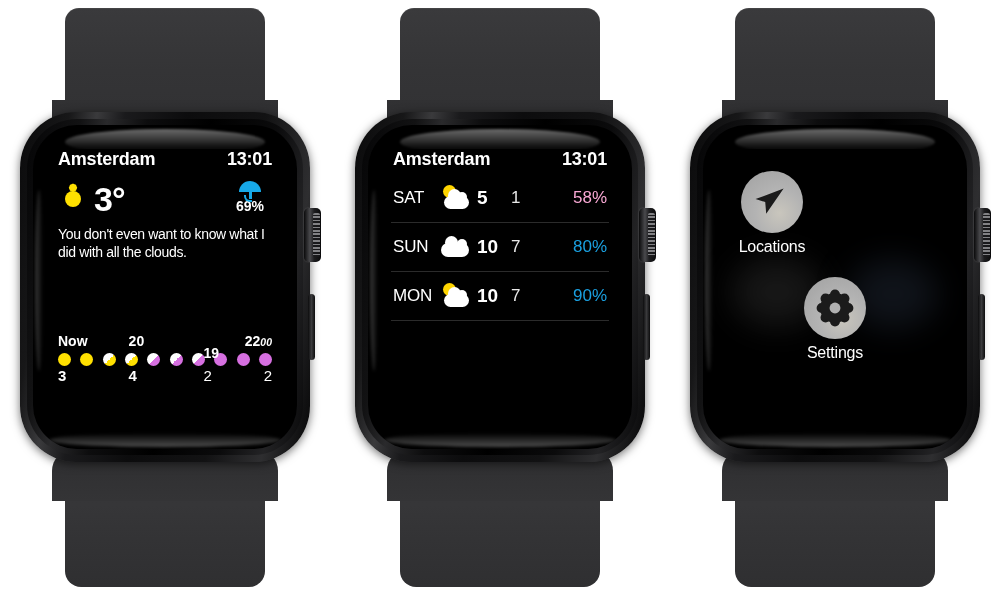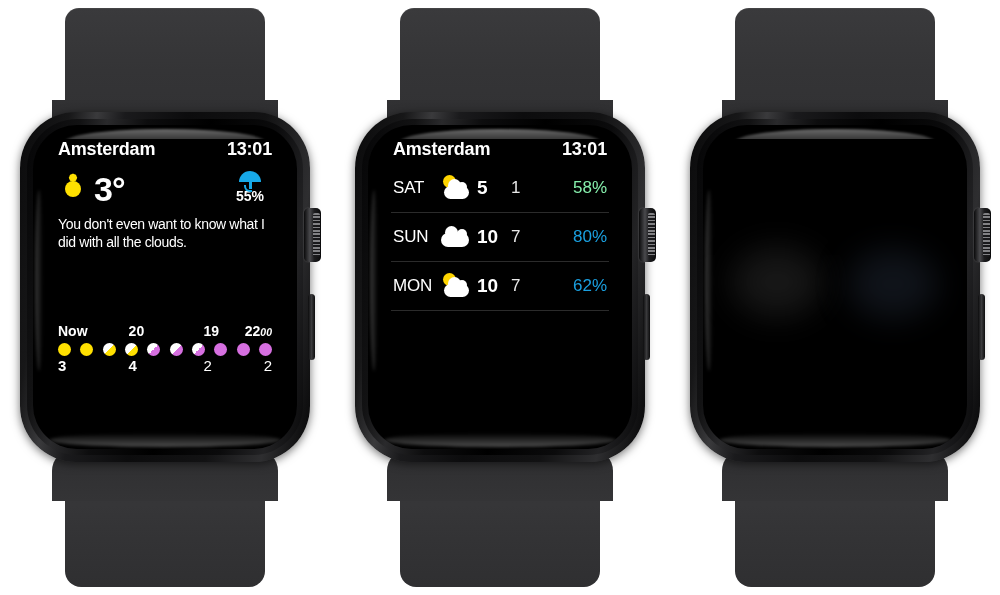--- a/index.html
+++ b/index.html
@@ -85,21 +85,21 @@
   }
   .sidebtn{
     position:absolute;right:-5px;top:182px;width:7px;height:66px;
     border-radius:4px;
     background:linear-gradient(90deg,#0c0c0d,#3a3a3c 50%,#0c0c0d);
   }
 
   
   .screen{
     position:absolute;left:50%;transform:translateX(-50%);
-    top:14px;width:218px;height:238px;background:#000;color:#fff;
+    top:24px;width:218px;height:238px;background:#000;color:#fff;
   }
   .scr-head{display:flex;justify-content:space-between;align-items:baseline;
     padding:0 2px;font-size:18px;font-weight:bold;letter-spacing:-.2px;}
 
   
   .cur-row{display:flex;align-items:center;margin-top:12px;padding:0 2px;position:relative;}
   .sun{position:relative;width:30px;height:30px;flex:0 0 30px;}
   .sun .disc{position:absolute;left:7px;top:7px;width:16px;height:16px;border-radius:50%;background:#ffe000;}
   .sun .ray{position:absolute;left:50%;top:50%;width:3px;height:3.5px;background:#ffe000;border-radius:1px;transform-origin:50% -9.5px;}
   .temp{font-size:34px;font-weight:bold;line-height:1;margin-left:6px;letter-spacing:-1px;}
@@ -188,31 +188,31 @@
               <div class="ray" style="transform:translate(-50%,-50%) rotate(270deg) translateY(-9.5px)"></div>
               <div class="ray" style="transform:translate(-50%,-50%) rotate(315deg) translateY(-9.5px)"></div>
             </div>
             <div class="temp">3°</div>
             <div class="rain">
               <div class="umb">
                 <div class="dome"></div>
                   <div class="stem"></div>
                   <div class="hook"></div>
               </div>
-              <div class="pct">55%</div>
+              <div class="pct">69%</div>
             </div>
           </div>
 
           <div class="summary">You don't even want to know what I did with all the clouds.</div>
 
           <div class="hourly">
             <div class="hr-labels" id="hrLabels">
                 <span style="left: 0%;">Now</span>
                 <span style="left: 33%;">20</span>
-                <span style="left: 68%;">19</span>
+                <span style="left: 68%; margin-top: 12px;">19</span>
                 <span style="right: 0px;">22<span class="sub" style="position: static;">00</span></span>
               </div>
             <div class="hr-dots" id="hrDots">
                 <div class="dot" style="--c: #ffe000; background: rgb(255, 224, 0);"></div>
                 <div class="dot" style="--c: #ffe000; background: rgb(255, 224, 0);"></div>
                 <div class="dot half" style="--c: #ffe000;"></div>
                 <div class="dot half" style="--c: #ffe000;"></div>
                 <div class="dot half" style="--c: #d66fe0;"></div>
                 <div class="dot half" style="--c: #d66fe0;"></div>
                 <div class="dot half" style="--c: #d66fe0;"></div>
@@ -251,40 +251,40 @@
           </div>
           <div class="days" id="dayList">
               <div class="day-row">
                 <div class="d-name">SAT</div>
                 <div class="d-icon">
                   <div class="ic-sun"></div>
                   <div class="ic-cloud"></div>
                 </div>
                 <div class="d-hi">5</div>
                 <div class="d-lo">1</div>
-                <div class="d-pct" style="color: #86efac;">58%</div>
+                <div class="d-pct" style="color: #f9a8d4;">58%</div>
               </div>
               <div class="day-row">
                 <div class="d-name">SUN</div>
                 <div class="d-icon">
                   <div class="ic-cloud big"></div>
                 </div>
                 <div class="d-hi">10</div>
                 <div class="d-lo">7</div>
                 <div class="d-pct" style="color: rgb(26, 160, 224);">80%</div>
               </div>
               <div class="day-row">
                 <div class="d-name">MON</div>
                 <div class="d-icon">
                   <div class="ic-sun"></div>
                   <div class="ic-cloud"></div>
                 </div>
                 <div class="d-hi">10</div>
                 <div class="d-lo">7</div>
-                <div class="d-pct" style="color: rgb(26, 160, 224);">62%</div>
+                <div class="d-pct" style="color: rgb(26, 160, 224);">90%</div>
               </div>
             </div>
         </div>
       </div>
     </div>
   </div>
 
   <div class="watch w3">
     <div class="band band-top"></div>
     <div class="band band-bot"></div>
@@ -295,21 +295,44 @@
       <div class="glass">
         <div class="gloss"></div>
         <div class="gloss-side"></div>
         <div class="gloss-bot"></div>
 
         <div class="screen">
           <div class="menu">
             <div class="glow mglowA"></div>
             <div class="glow mglowB"></div>
 
-
-
+            <div class="m-item loc">
+              <div class="m-circ">
+                <svg viewBox="0 0 64 64" width="62" height="62" aria-hidden="true">
+                  <path d="M44 18 L26 44 L25 32 L15 29 Z" fill="#1b1b1b"></path>
+                </svg>
+              </div>
+              <div class="m-label">Locations</div>
+            </div>
+
+
+            <div class="m-item set">
+              <div class="m-circ">
+                <svg viewBox="0 0 64 64" width="62" height="62" aria-hidden="true">
+                  <g fill="#1b1b1b">
+                    <path d="M32 13 a5.2 5.2 0 0 1 5.2 5.2 v27.6 a5.2 5.2 0 0 1 -10.4 0 V18.2 A5.2 5.2 0 0 1 32 13Z"></path>
+                    <path d="M32 13 a5.2 5.2 0 0 1 5.2 5.2 v27.6 a5.2 5.2 0 0 1 -10.4 0 V18.2 A5.2 5.2 0 0 1 32 13Z" transform="rotate(45 32 32)"></path>
+                    <path d="M32 13 a5.2 5.2 0 0 1 5.2 5.2 v27.6 a5.2 5.2 0 0 1 -10.4 0 V18.2 A5.2 5.2 0 0 1 32 13Z" transform="rotate(90 32 32)"></path>
+                    <path d="M32 13 a5.2 5.2 0 0 1 5.2 5.2 v27.6 a5.2 5.2 0 0 1 -10.4 0 V18.2 A5.2 5.2 0 0 1 32 13Z" transform="rotate(135 32 32)"></path>
+                    <circle cx="32" cy="32" r="15.4"></circle>
+                  </g>
+                  <circle cx="32" cy="32" r="5.6" fill="#b0b0b0"></circle>
+                </svg>
+              </div>
+              <div class="m-label">Settings</div>
+            </div>
           </div>
         </div>
       </div>
     </div>
   </div>
 
 </div>
 
 </body></html>

